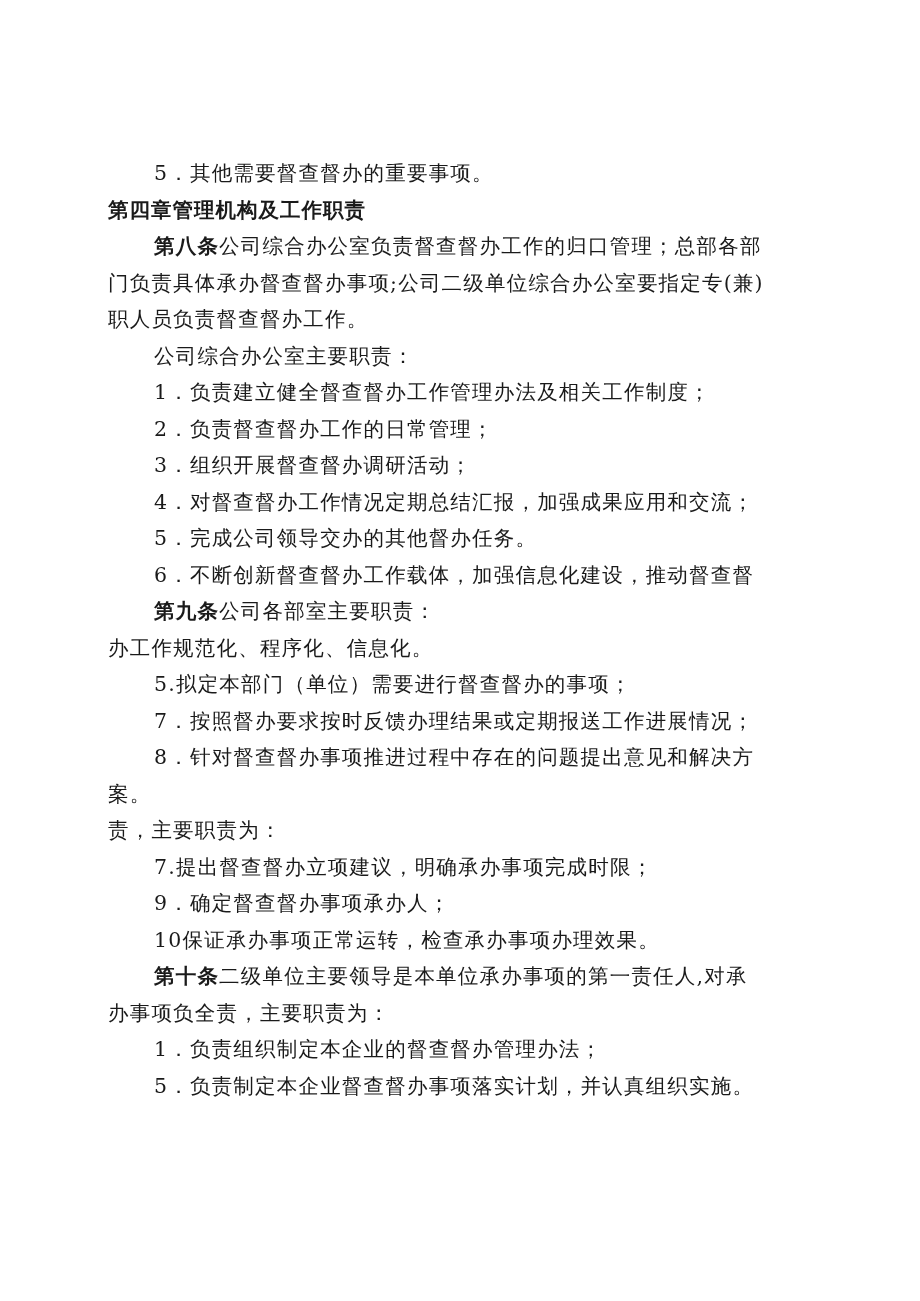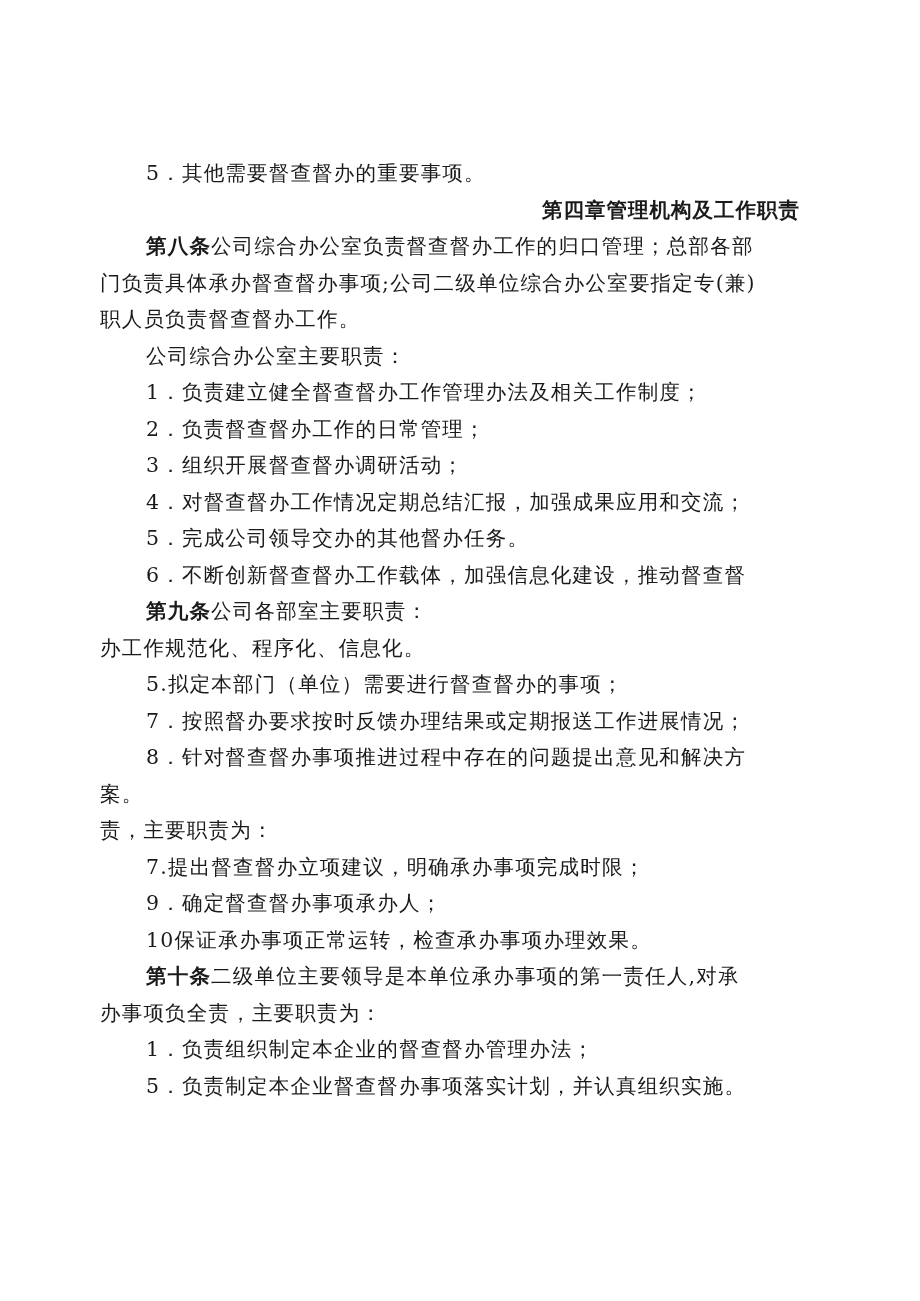--- a/index.html
+++ b/index.html
@@ -10,34 +10,34 @@
     body {
       width: 920px;
       height: 1301px;
       position: relative;
       overflow: hidden;
       font-family: "DejaVu Serif", "Liberation Serif", serif;
       color: #1a1a1a;
     }
     .page {
       position: absolute;
-      left: 100px;
+      left: 108px;
       top: 155px;
       width: 700px;
     }
     .line {
       font-size: 20.5px;
       line-height: 36.5px;
       height: 36.5px;
       white-space: nowrap;
       letter-spacing: 1.2px;
     }
     .indent { padding-left: 46px; }
     .heading {
-      text-align: right;
+      text-align: left;
       font-weight: bold;
       font-family: "DejaVu Sans", "Liberation Sans", sans-serif;
       letter-spacing: 1px;
       font-size: 20.5px;
     }
     .bold-lead {
       font-weight: bold;
       font-family: Liberation Sans, sans-serif;
     }
   </style>

